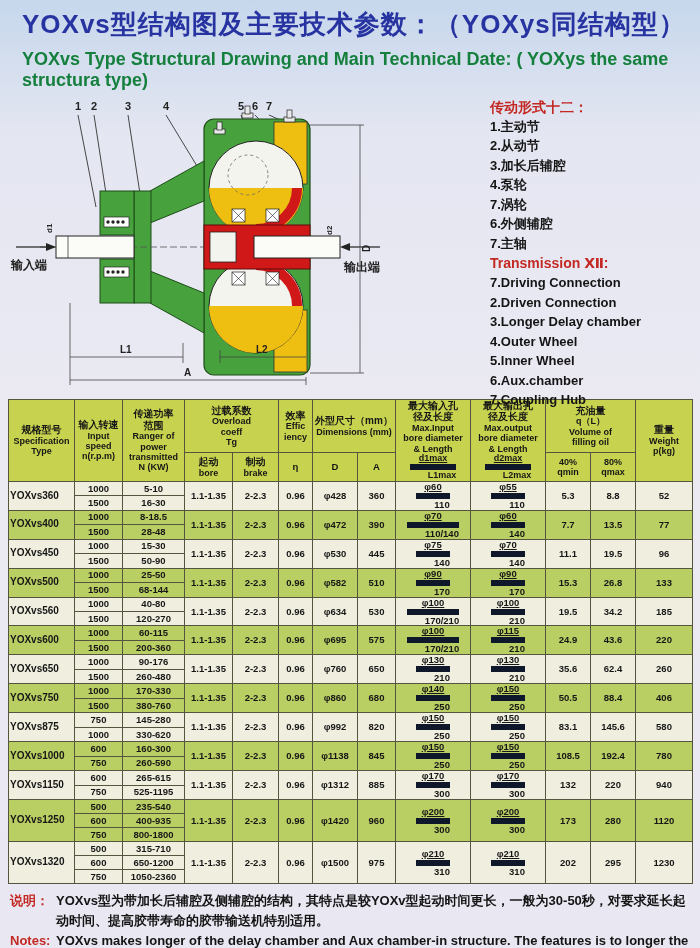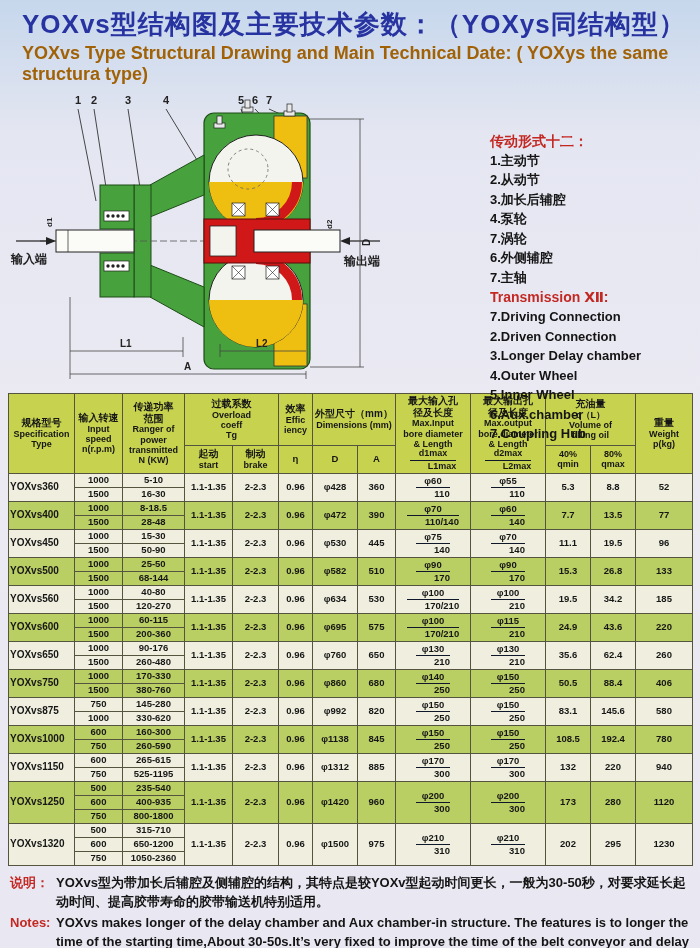--- a/index.html
+++ b/index.html
@@ -4,45 +4,45 @@
 <style>
   html,body{margin:0;padding:0;}
   body{width:700px;height:948px;overflow:hidden;
        font-family:"Liberation Sans","DejaVu Sans",sans-serif;
        background:linear-gradient(180deg,#c6d7ec 0%,#e4e6f1 14%,#ebeaf3 45%,#e9e8f2 100%);}
   .page{width:700px;height:680px;position:relative;}
 
   
   .title-block{padding:10px 0 0 22px;}
   .title-cn{font-size:26px;font-weight:bold;color:#2733a0;letter-spacing:1px;line-height:1.15;}
-  .title-en{font-size:18px;font-weight:bold;color:#a16207;margin-top:3px;letter-spacing:0px;}
+  .title-en{font-size:18px;font-weight:bold;color:#15803d;margin-top:9px;letter-spacing:0px;}
 
   
   .content{display:flex;padding:4px 4px 0 8px;height:302px;}
   .drawing-wrap{width:478px;height:300px;position:relative;}
-  .legend{width:206px;padding:2px 0 0 4px;margin-top:40px;}
+  .legend{width:206px;padding:2px 0 0 4px;}
   .legend-heading{color:#c32823;font-weight:bold;font-size:14px;line-height:20px;}
   .legend ul{list-style:none;margin:0;padding:0;}
   .legend li{font-size:13px;font-weight:bold;color:#141414;line-height:19.5px;}
   .legend ul.en li{font-weight:600;}
 
   
   table.spec{border-collapse:collapse;table-layout:fixed;margin:2px 8px 0 8px;width:684px;
              font-size:9.5px;color:#161616;}
   table.spec th,table.spec td{border:1px solid #55543e;padding:0 1px;text-align:center;
              font-weight:bold;overflow:hidden;}
   table.spec thead th{background:#c7d34e;font-weight:bold;vertical-align:middle;line-height:1.15;}
   table.spec thead .cnline{font-size:10px;}
   table.spec thead .enline{font-size:9px;font-weight:bold;}
   table.spec tr.cream td{background:#f0efdf;}
   table.spec tr.green td{background:#b9ce63;}
   table.spec td{height:13px;line-height:1.05;font-size:9.5px;}
   table.spec td.model{text-align:left;font-size:10px;}
   .frac{display:inline-block;line-height:1.05;vertical-align:middle;}
-  .frac .ft{display:block;border-bottom:1px solid #0f172a;padding:0 4px 1px;}
+  .frac .ft{display:block;border-bottom:6px solid #0f172a;padding:0 4px 1px;text-decoration:underline;}
   .frac .fb{display:block;padding-top:1px;margin-left:18px;}
   thead .frac{font-size:9px;}
 
   
   .notes{margin:7px 10px 0 10px;}
   .note-row{display:flex;margin-bottom:1px;}
   .note-label{color:#c32823;font-weight:bold;font-size:13px;width:46px;flex-shrink:0;line-height:1.5;}
   .note-text{font-size:13px;font-weight:bold;color:#141414;line-height:1.5;}
   .note-text.en{font-weight:600;}
 
@@ -302,21 +302,21 @@
           </th>
         <th rowspan="2">
             <div class="cnline">重量</div>
             <div class="enline">Weight</div>
             <div class="enline">p(kg)</div>
           </th>
       </tr>
       <tr style="height:28px;">
         <th>
             <div class="cnline">起动</div>
-            <div class="enline">start</div>
+            <div class="enline">bore</div>
           </th>
         <th>
             <div class="cnline">制动</div>
             <div class="enline">brake</div>
           </th>
         <th>η</th>
         <th>D</th>
         <th>A</th>
         <th>
             <div class="enline">40%</div>

